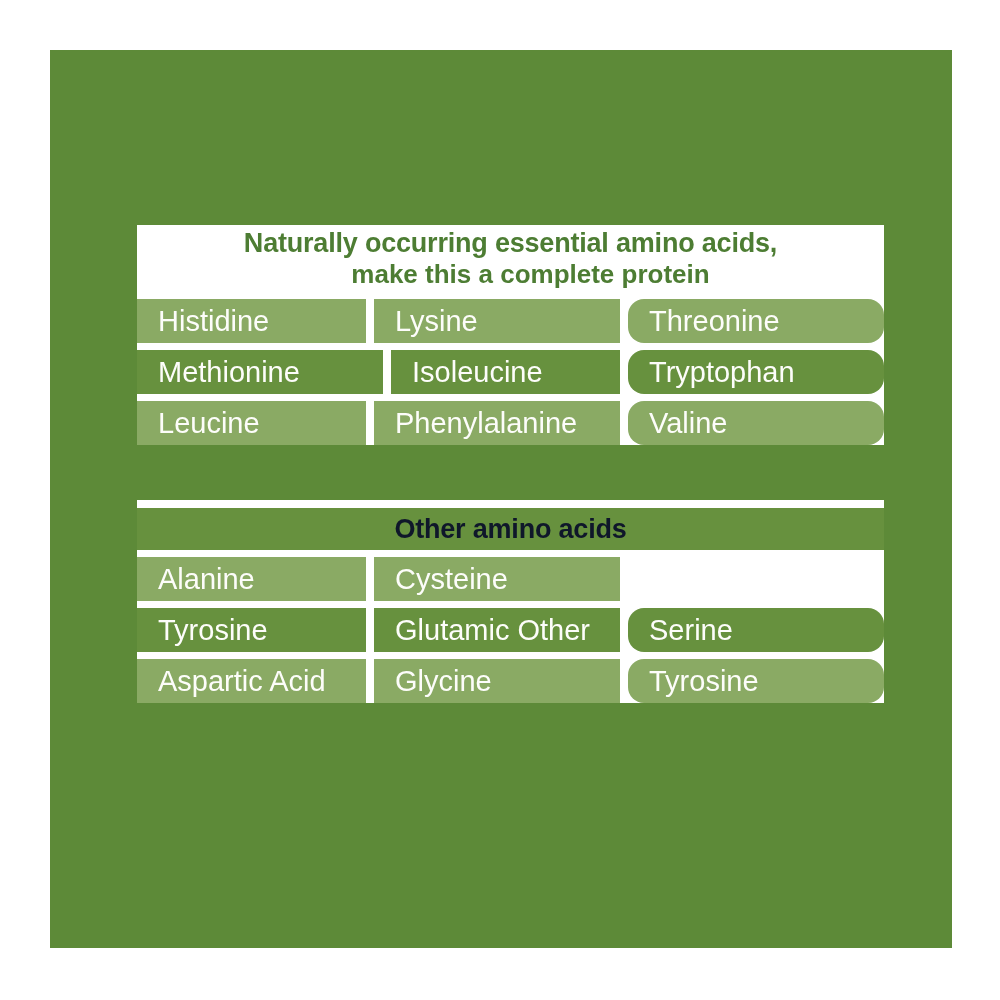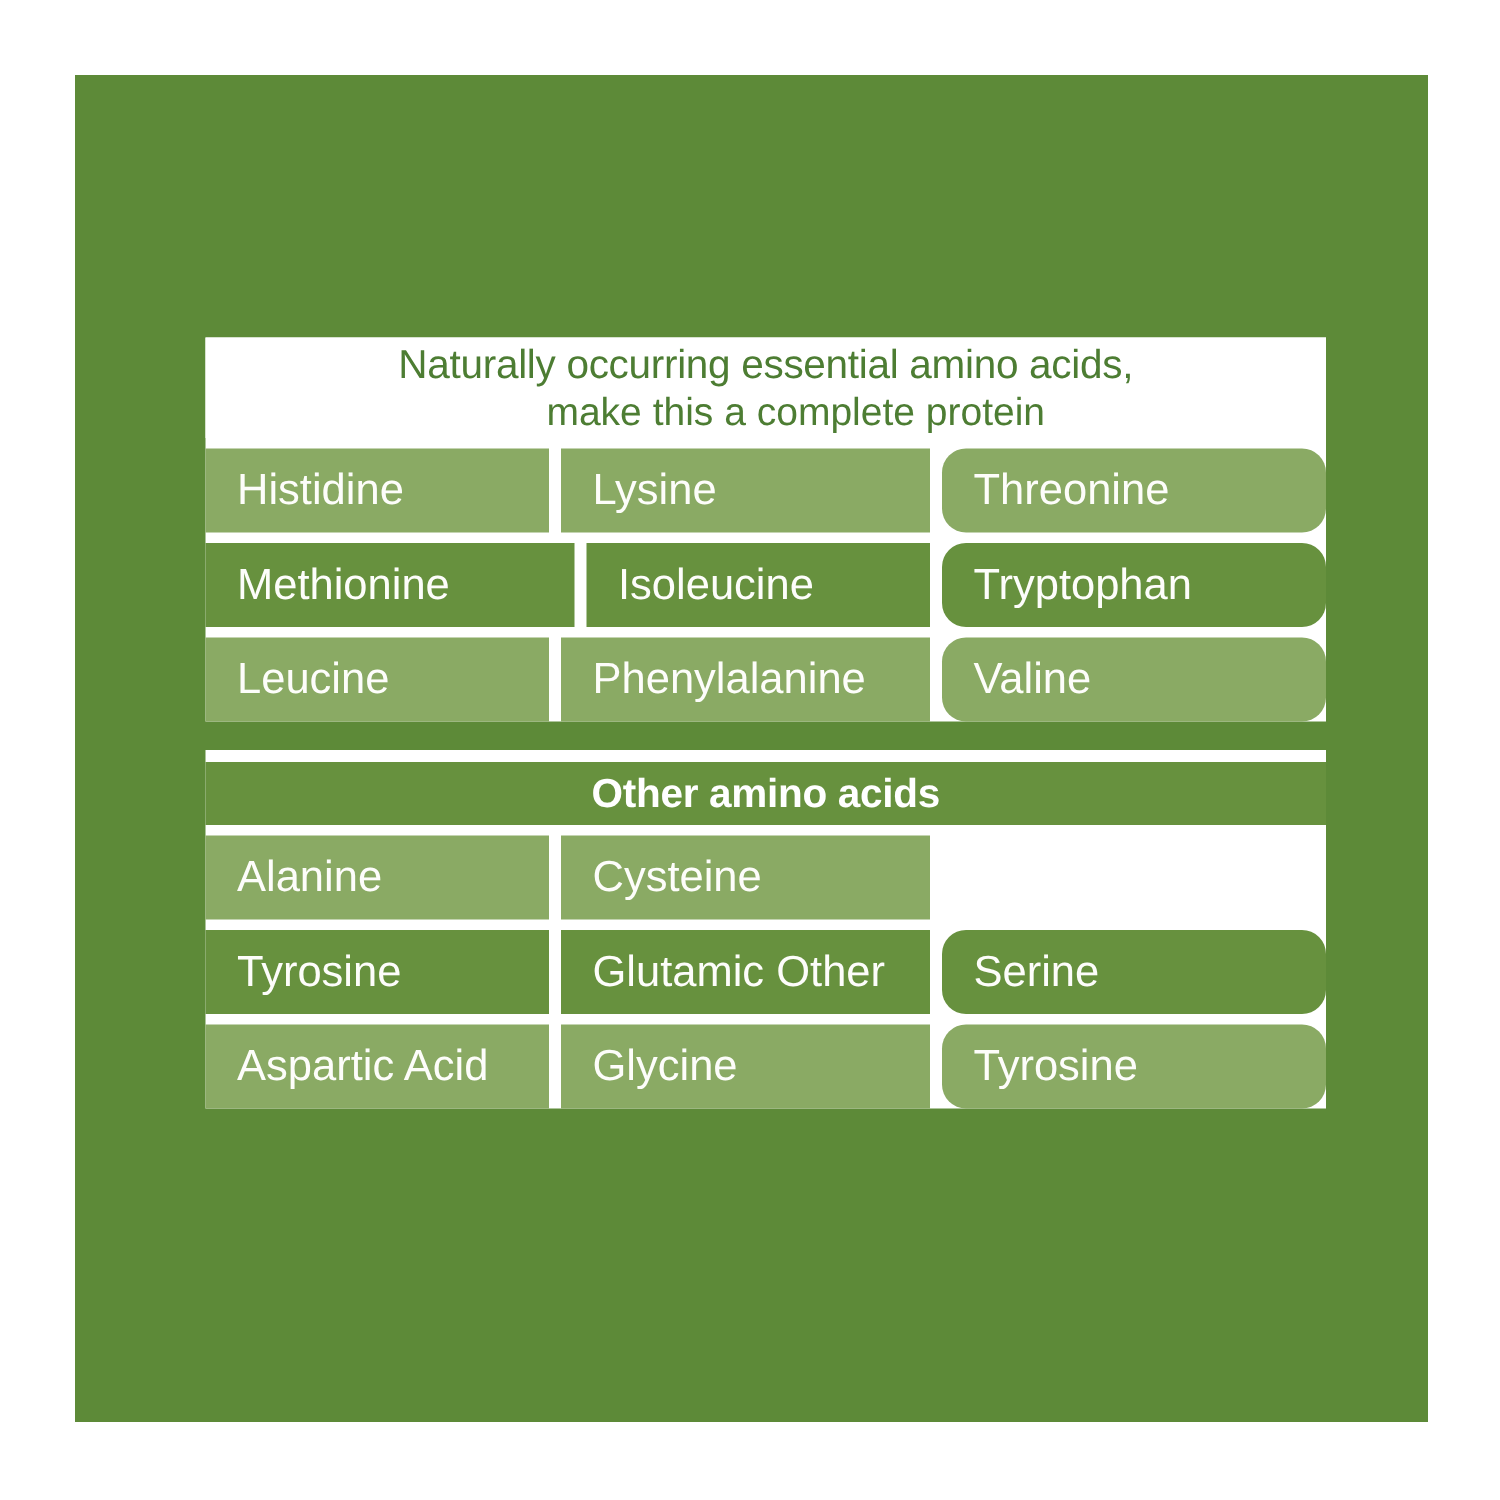--- a/index.html
+++ b/index.html
@@ -36,48 +36,48 @@
     height: 67px;
     display: flex;
     flex-direction: column;
     align-items: center;
     justify-content: center;
     background: #ffffff;
     color: #4d7d33;
     text-align: center;
   }
   .head-line1 {
-    font-weight: 400;
+    font-weight: 700;
     font-size: 27px;
     line-height: 1.18;
     letter-spacing: -0.2px;
   }
   .head-line2 {
-    font-weight: 400;
+    font-weight: 700;
     font-size: 26px;
     line-height: 1.12;
     margin-left: 40px;
   }
 
   .thead-green {
     height: 42px;
     background: #67913e;
-    color: #ffffff;
+    color: #0f172a;
     font-weight: 700;
     font-size: 27px;
     display: flex;
     align-items: center;
     justify-content: center;
     letter-spacing: -0.2px;
   }
 
   .trow {
     display: flex;
     gap: 8px;
-    height: 56px;
+    height: 44px;
     margin-top: 7px;
   }
   .cell {
     display: flex;
     align-items: center;
     padding-left: 21px;
     font-size: 29px;
     font-weight: 400;
     color: #fdfdfa;
     white-space: nowrap;

